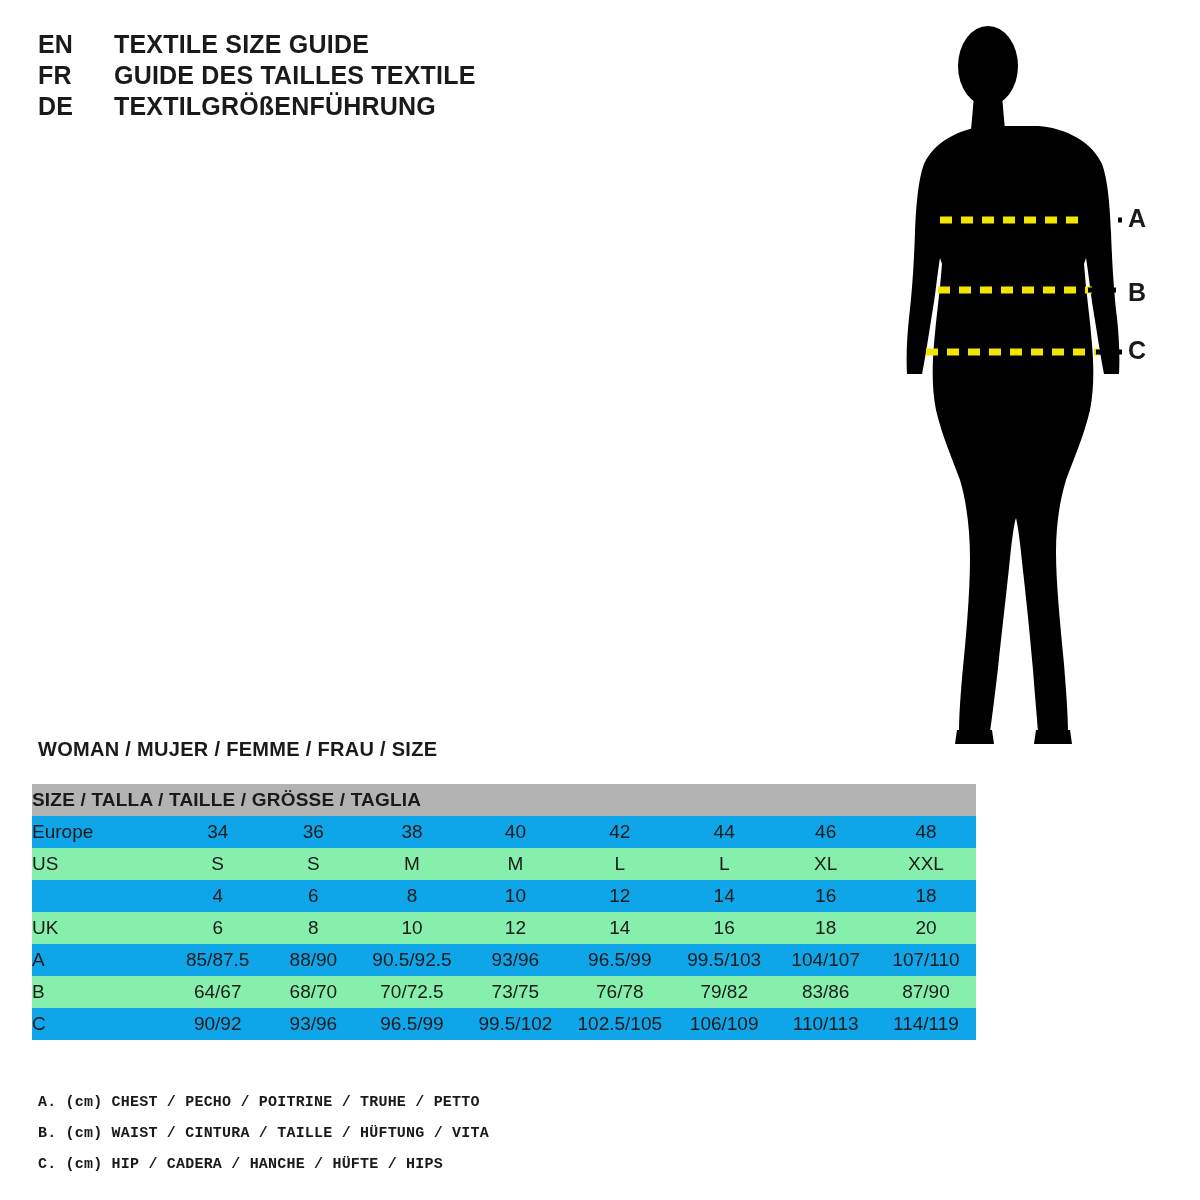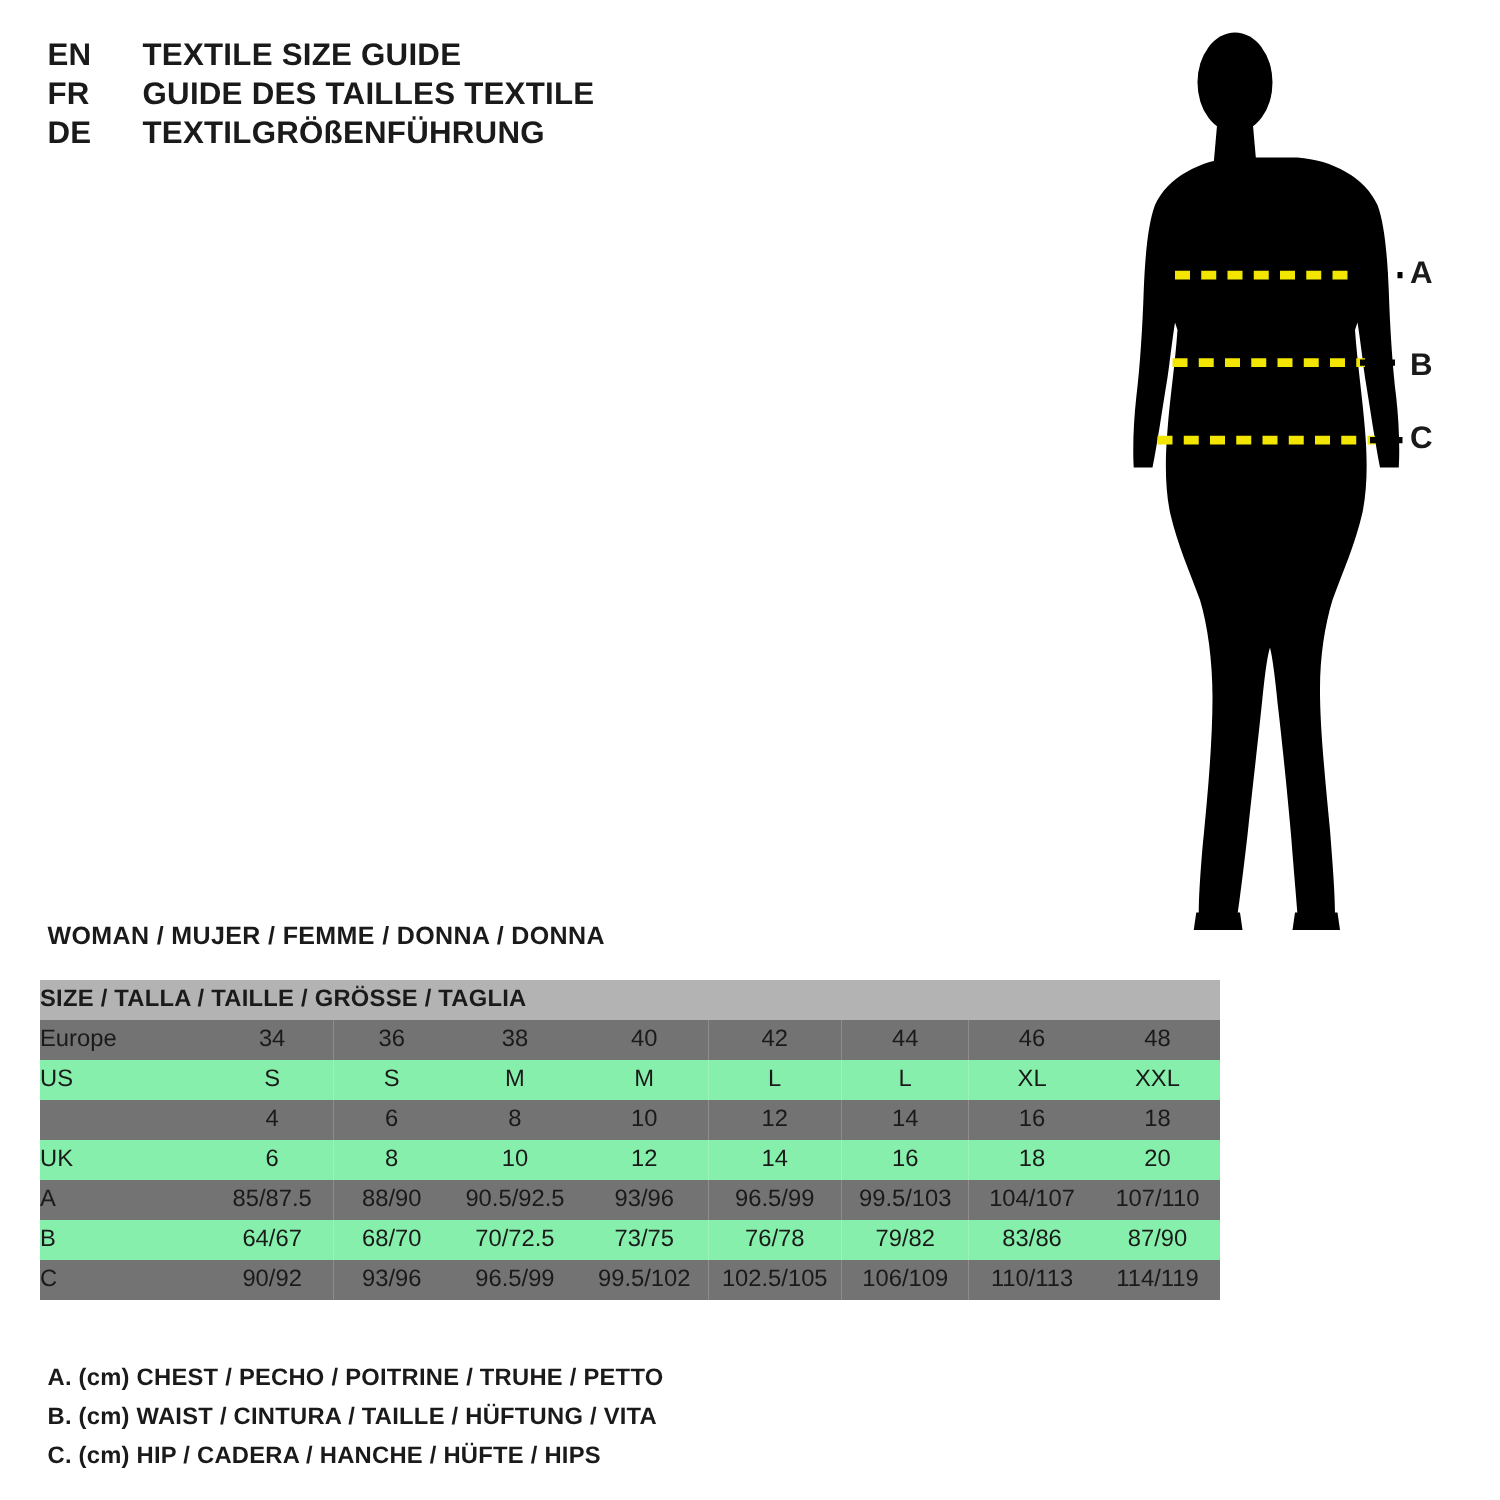--- a/index.html
+++ b/index.html
@@ -89,21 +89,21 @@
   }
   .row-head {
     background: #b3b3b3;
   }
   .row-head td {
     font-weight: bold;
     font-size: 19px;
     padding-left: 8px;
     letter-spacing: 0.2px;
   }
-  .row-light { background: #737373; }
+  .row-light { background: #0ea5e9; }
   .row-dark  { background: #86efac; }
 
   td.label-cell {
     padding-left: 8px;
     text-align: left;
     width: 180px;
     white-space: nowrap;
   }
   td.val-cell {
     text-align: center;
@@ -112,25 +112,26 @@
   }
 
   
   .footnotes {
     position: absolute;
     left: 38px;
     top: 1087px;
     width: 900px;
   }
   .footnote {
-    font-size: 19px;
+    font-size: 15px;
     font-weight: bold;
     line-height: 31px;
     letter-spacing: 0.2px;
     white-space: nowrap;
+    font-family: Liberation Mono, monospace;
   }
 </style>
 </head>
 <body>
 
 <div class="lang-block">
   <div class="lang-row">
     <span class="lang-code">EN</span>
     <span class="lang-title">TEXTILE SIZE GUIDE</span>
   </div>
@@ -203,21 +204,21 @@
     <line x1="222" y1="202" x2="262" y2="202" stroke="#000000" stroke-width="5" stroke-dasharray="10 8"></line>
     <line x1="228" y1="272" x2="262" y2="272" stroke="#000000" stroke-width="5" stroke-dasharray="10 8"></line>
     <line x1="236" y1="334" x2="262" y2="334" stroke="#000000" stroke-width="5" stroke-dasharray="10 8"></line>
   </svg>
 
   <span class="meas-label meas-a">A</span>
   <span class="meas-label meas-b">B</span>
   <span class="meas-label meas-c">C</span>
 </div>
 
-<div class="section-title">WOMAN / MUJER / FEMME / DONNA / DONNA</div>
+<div class="section-title">WOMAN / MUJER / FEMME / FRAU / SIZE</div>
 
 <table class="size-table">
   <tbody>
     <tr class="row-head">
       <td colspan="9">SIZE / TALLA / TAILLE / GRÖSSE / TAGLIA</td>
     </tr>
 
     <tr class="row-light">
       <td class="label-cell">Europe</td>
       <td class="val-cell">34</td>

